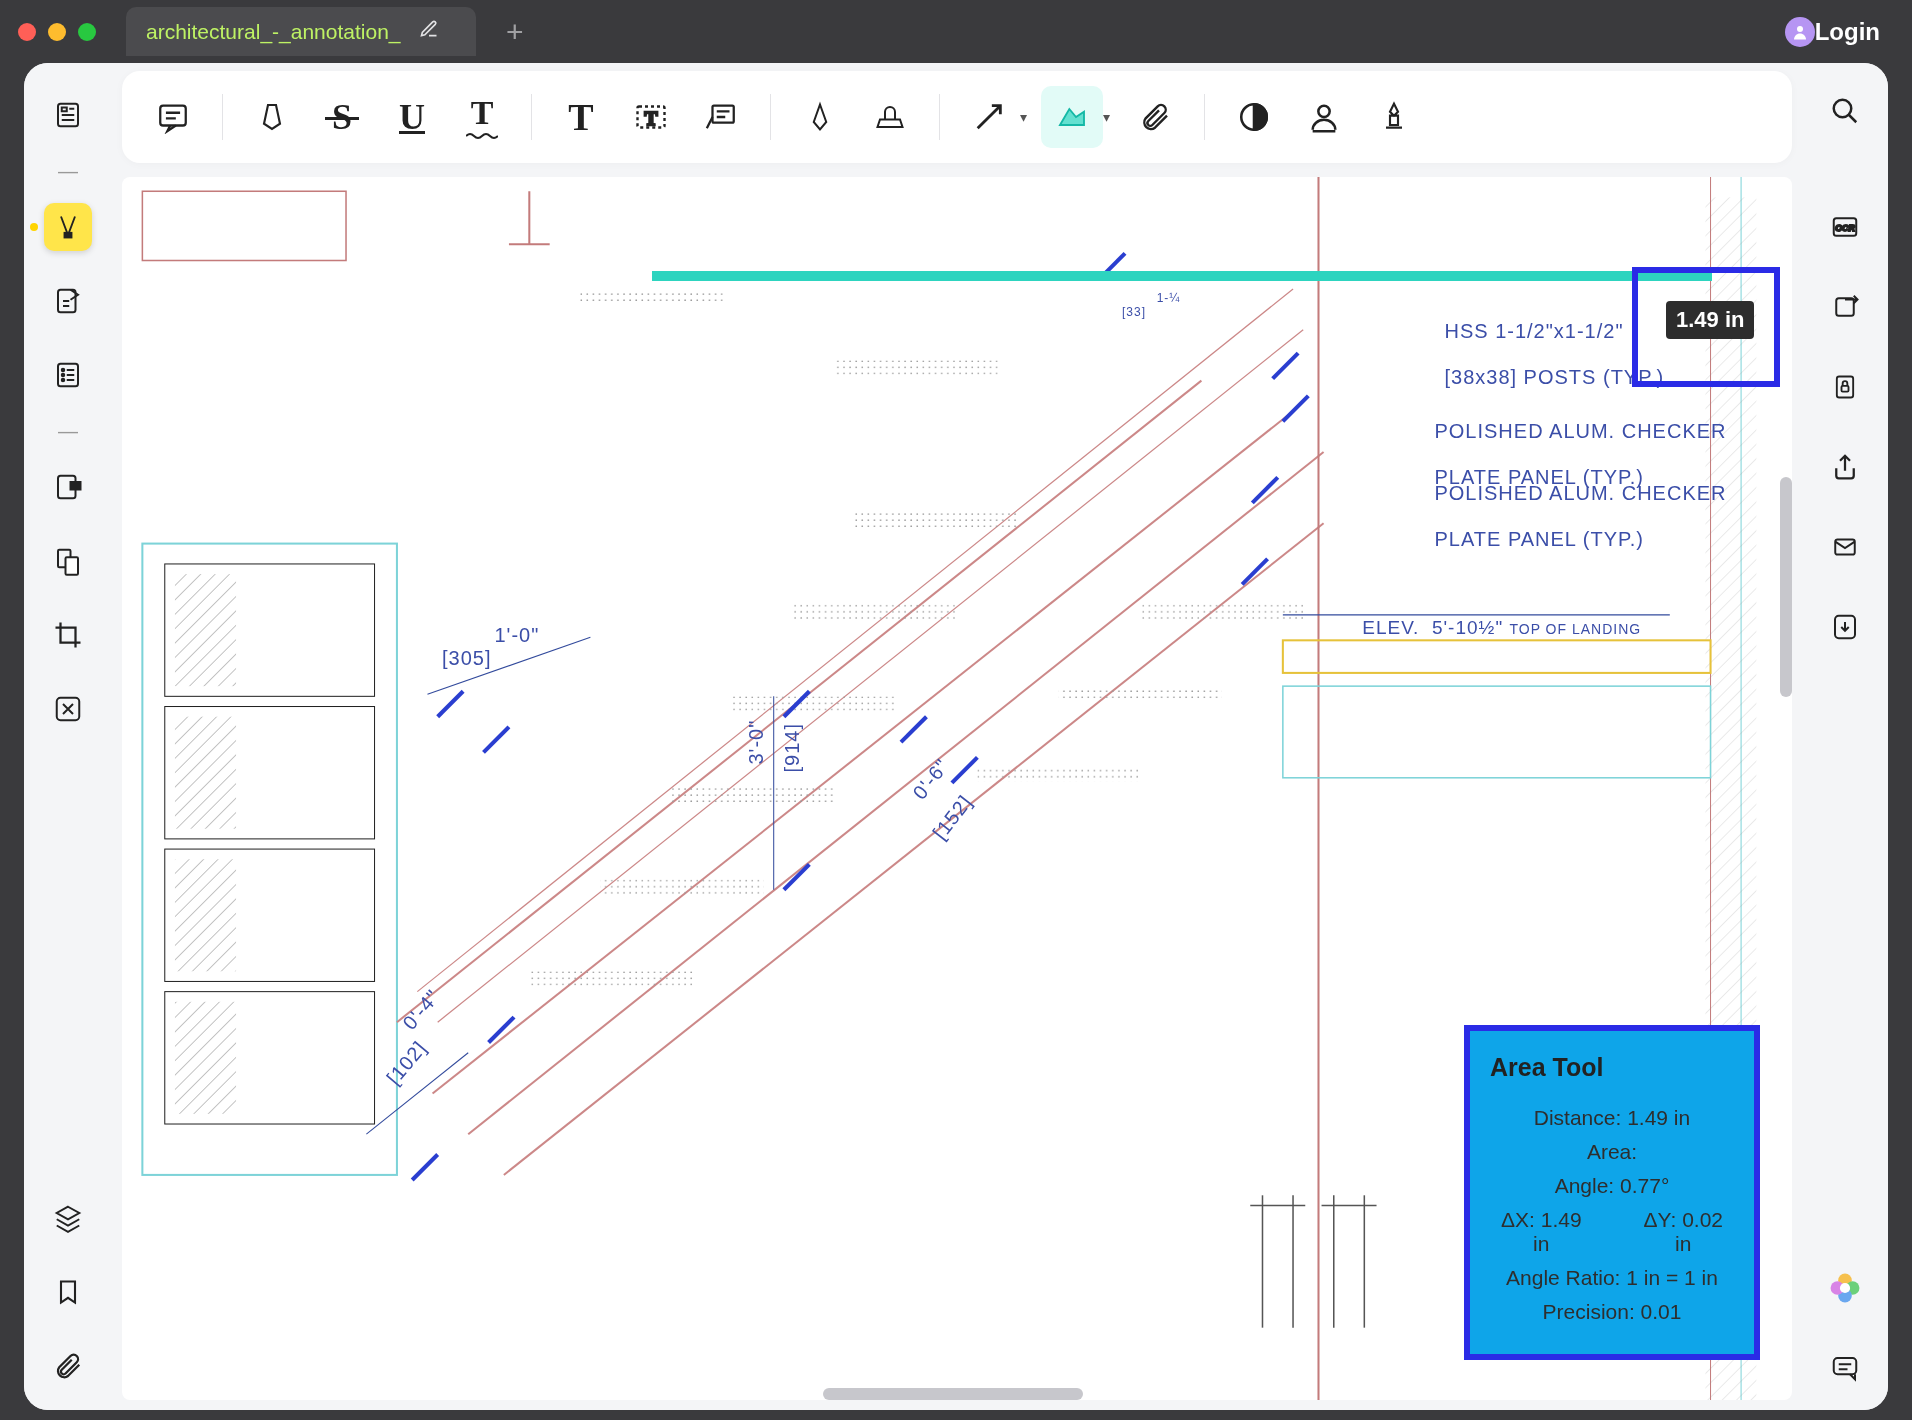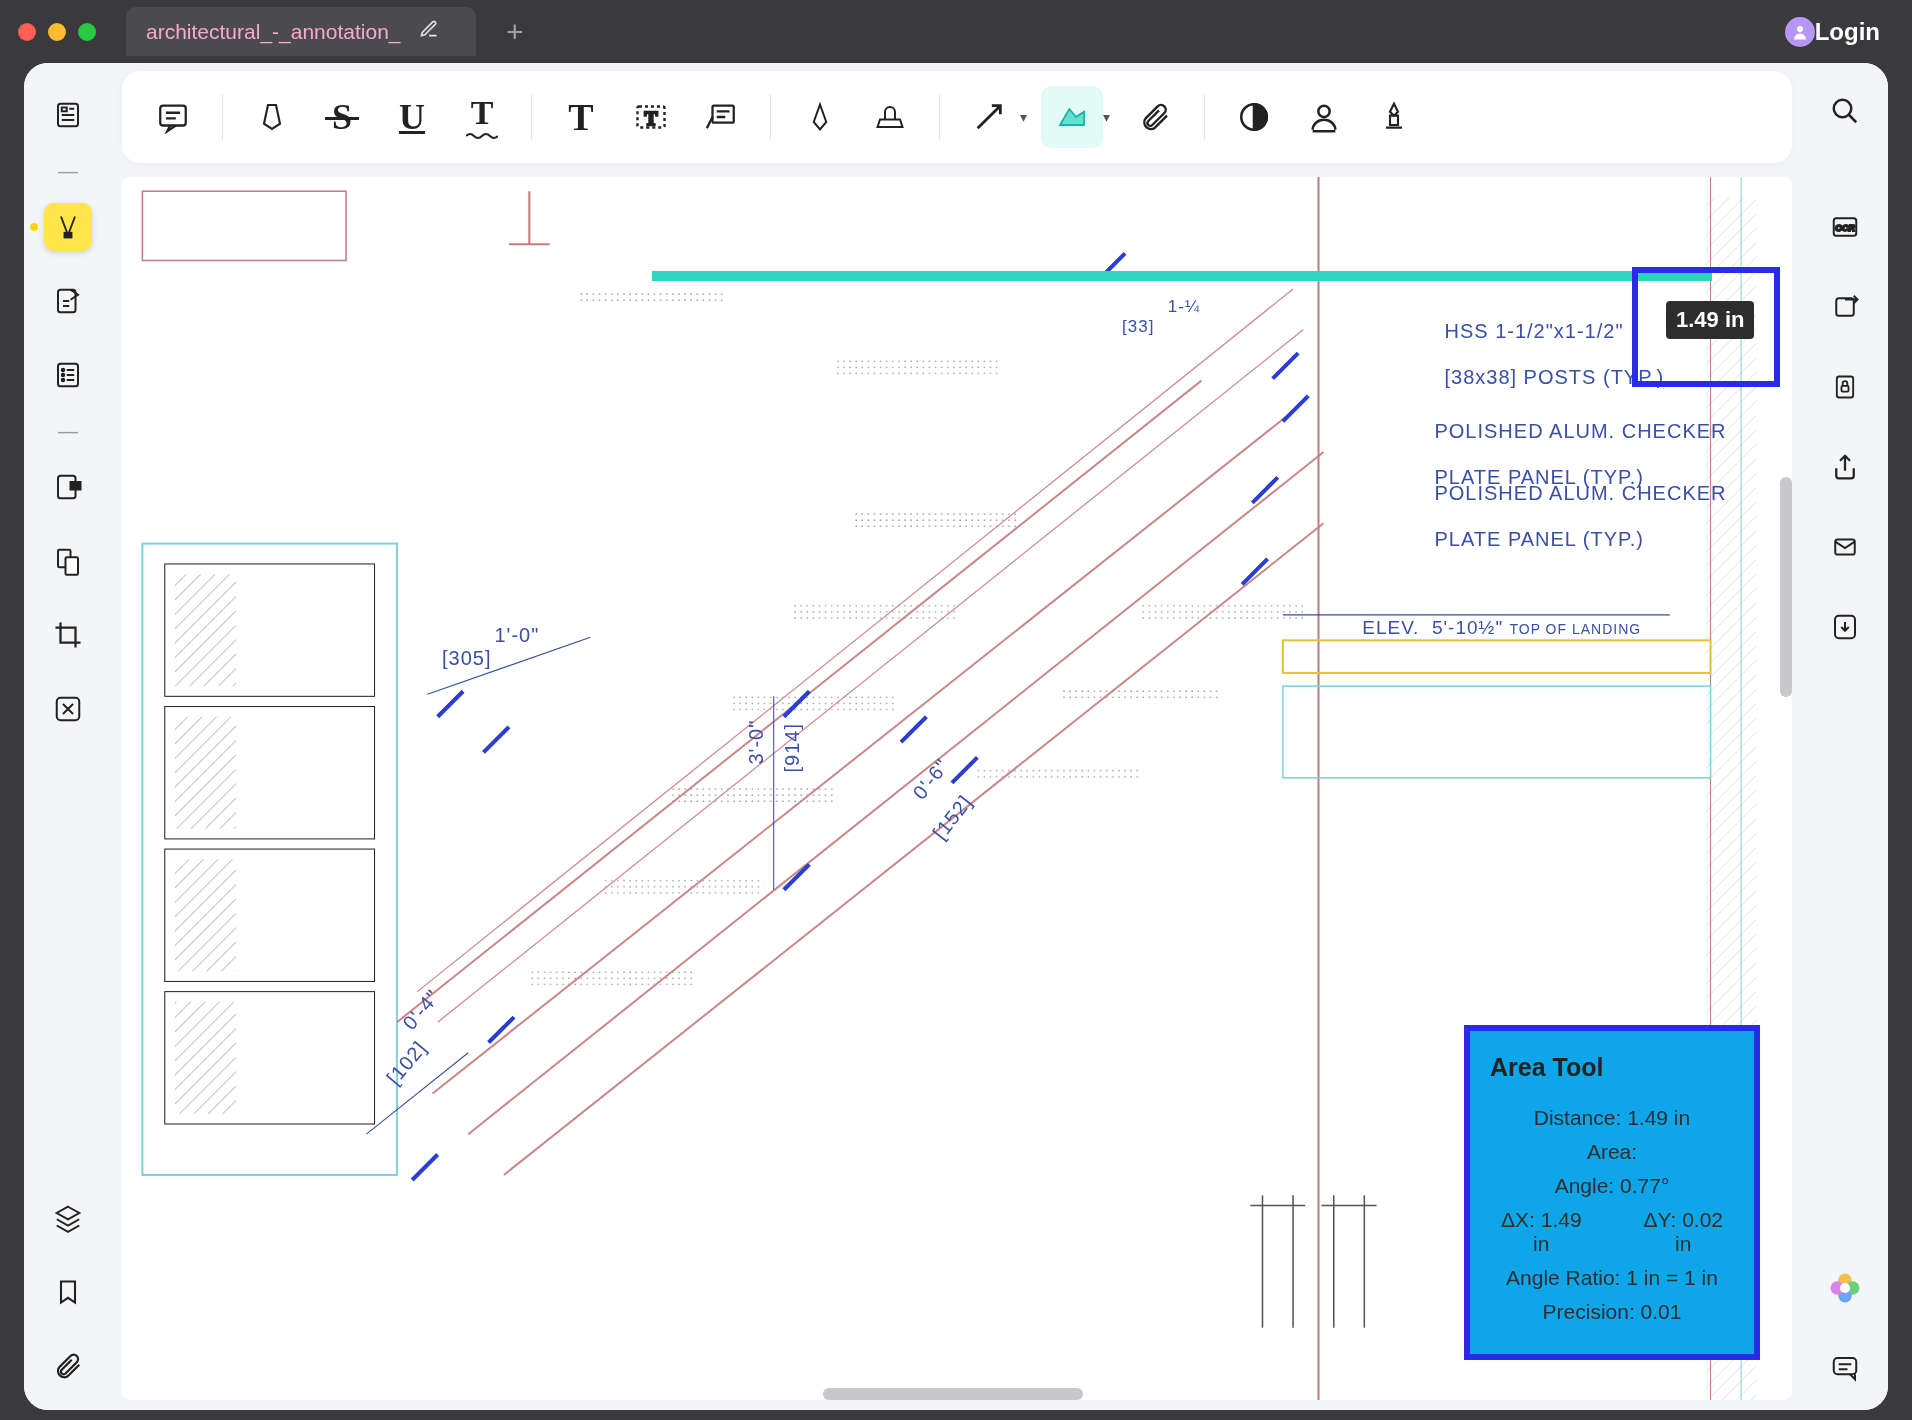--- a/index.html
+++ b/index.html
@@ -23,21 +23,21 @@
   .tl.red { background: #ff5f57; }
   .tl.amber { background: #febc2e; }
   .tl.green { background: #28c840; }
   .tab {
     background: #4b4b4e;
     height: 49px;
     display: flex;
     align-items: center;
     padding: 0 20px;
     border-radius: 10px 10px 0 0;
-    color: #f9a8d4;
+    color: #bef264;
     font-size: 21px;
     gap: 18px;
     min-width: 350px;
   }
   .tab-edit-icon { color: #e2e2e4; font-size: 20px; }
   .tab-add { color: #a0a0a3; font-size: 30px; margin-left: 30px; cursor: pointer; }
   .login-area {
     margin-left: auto;
     display: flex;
     align-items: center;
@@ -555,21 +555,21 @@
       <div class="bp-label" style="top:282px; left:1260px">
         <span>POLISHED ALUM. CHECKER</span><br>
         <span>PLATE PANEL (TYP.)</span>
       </div>
       <div class="bp-label" style="top:418px; left:1190px; font-size:19px">
         <span>ELEV.  5'-10½"</span> <span style="font-size:14px">TOP OF LANDING</span>
       </div>
       <div class="bp-label" style="top:424px; left:320px">
         <span>1'-0"</span><br><span>[305]</span>
       </div>
-      <div class="bp-label" style="top:100px; left:1000px; font-size:17px">
+      <div class="bp-label" style="top:100px; left:1000px; font-size:12px">
         <span>1-¼</span><br><span>[33]</span>
       </div>
       <div class="bp-label" style="top:868px; left:225px; transform:rotate(-50deg); transform-origin:left top">
         <span>0'-4"</span><br><span>[102]</span>
       </div>
       <div class="bp-label" style="top:640px; left:600px; transform:rotate(-90deg); transform-origin:left top">
         <span>3'-0"</span>
       </div>
       <div class="bp-label" style="top:648px; left:636px; transform:rotate(-90deg); transform-origin:left top">
         <span>[914]</span>

